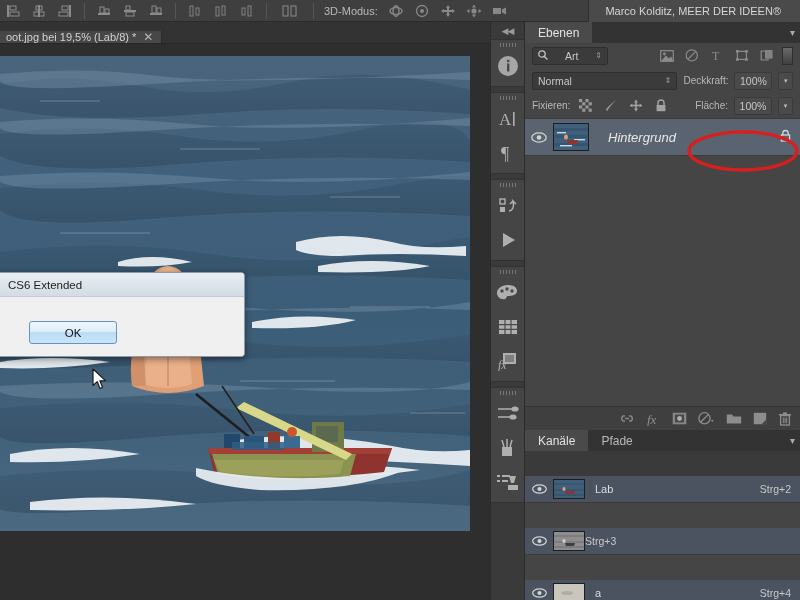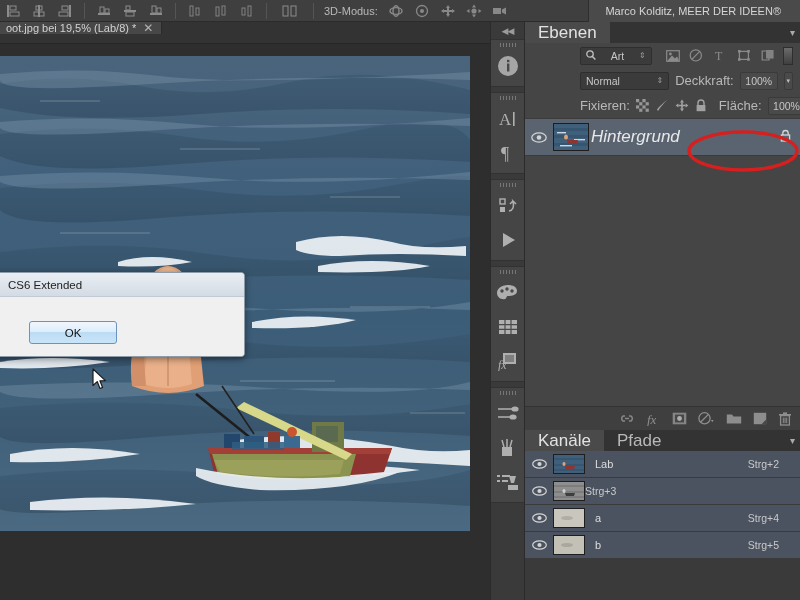--- a/index.html
+++ b/index.html
@@ -36,21 +36,21 @@
     color: #d6d6d6; font-size: 11px;
     display: flex; align-items: center; padding: 0 19px 0 16px;
     white-space: nowrap;
   }
 
   
   .tabstrip {
     position: absolute; left: 0; top: 22px; width: 490px; height: 22px;
     background: #333;
     border-bottom: 1px solid #262626;
-    display: flex; align-items: flex-start;
+    display: flex; align-items: flex-end;
   }
   .doc-tab {
     background: #474747;
     color: #d2d2d2; font-size: 11px;
     display: flex; align-items: center; gap: 7px;
     padding: 0 8px 0 6px;
     border-right: 1px solid #2b2b2b;
     white-space: nowrap;
   }
   .tab-close { color: #b4b4b4; font-size: 12px; line-height: 1; }
@@ -98,81 +98,82 @@
   
   .panel-col {
     position: absolute; left: 525px; top: 22px; width: 275px; height: 578px;
     background: #3a3a3a;
   }
   .panel-tabbar {
     height: 21px; background: #333;
     display: flex; align-items: stretch; position: relative;
   }
   .panel-tab {
-    font-size: 17px; color: #b9b9b9;
+    font-size: 12px; color: #b9b9b9;
     display: flex; align-items: center; padding: 0 13px;
     background: #333;
   }
   .panel-tab.active { background: #4a4a4a; color: #e2e2e2; }
   .panel-menu-ico {
     position: absolute; right: 5px; top: 0; height: 21px;
     display: flex; align-items: center; color: #aaa; font-size: 10px;
   }
 
   .panel-body { background: #454545; }
   .row {
     display: flex; align-items: center; height: 25px;
-    padding: 0 7px; gap: 6px; margin-left: 48px;
+    padding: 0 7px; gap: 6px;
   }
   .field {
     background: #3b3b3b; border: 1px solid #2e2e2e; border-radius: 2px;
     height: 18px; display: flex; align-items: center;
     color: #c6c6c6; font-size: 10.5px; padding: 0 5px; gap: 5px;
   }
   .field.filter { width: 76px; justify-content: space-between; }
   .field.blend  { width: 150px; justify-content: space-between; }
   .field.numbox { width: 38px; justify-content: center; background:#4a4a4a; border-color:#3a3a3a; }
-  .lab { color: #b8b8b8; font-size: 13px; white-space: nowrap; }
+  .lab { color: #b8b8b8; font-size: 10px; white-space: nowrap; }
   .spin { color: #9d9d9d; font-size: 8px; line-height: 8px; }
   .mini-ico { width: 19px; height: 18px; display:flex; align-items:center; justify-content:center; opacity:.72; }
   .dd-btn {
     width: 15px; height: 18px; background:#4a4a4a; border:1px solid #3a3a3a; border-radius:2px;
     display:flex; align-items:center; justify-content:center; color:#bbb; font-size:7px;
   }
   .kindtoggle { width: 11px; height: 18px; background: linear-gradient(#6a6a6a,#3f3f3f); border:1px solid #2e2e2e; }
 
   .layer-row {
     display: flex; align-items: center; height: 38px;
     background: #5a6470;
     border-top: 1px solid #3b3b3b; border-bottom: 1px solid #3b3b3b;
     padding-right: 9px;
   }
   .eye-cell { width: 28px; display:flex; align-items:center; justify-content:center; }
   .layer-thumb {
     width: 36px; height: 28px; border: 1px solid #1e1e1e; background: #43607c;
     overflow: hidden; flex: none;
   }
   .layer-name {
-    flex: 1; padding-left: 2px; color: #e8e8e8; font-size: 17px; font-style: italic;
+    flex: 1; padding-left: 19px; color: #e8e8e8; font-size: 13px; font-style: italic;
   }
   .layers-empty { background: #454545; height: 250px; }
 
   .panel-footer {
     height: 24px; background: #3f3f3f;
     border-top: 1px solid #333;
     display: flex; align-items: center; justify-content: flex-end;
     padding-right: 8px; gap: 11px;
   }
   .foot-ico { opacity: .75; display:flex; align-items:center; }
 
   .chan-row {
     display: flex; align-items: center; height: 27px;
     background: #4a535f;
     border-bottom: 1px solid #3b3b3b;
-    padding-right: 21px;
+    padding-right: 9px;
+    margin-top: 25px;
   }
   .chan-thumb { width: 32px; height: 20px; border: 1px solid #1e1e1e; overflow:hidden; flex:none; }
   .chan-name { flex: 1; padding-left: 10px; color: #dcdcdc; font-size: 11px; }
   .chan-key { color: #c9c9c9; font-size: 10.5px; }
 
   
   .dlg {
     position: absolute; left: -55px; top: 272px; width: 300px;
     border: 1px solid #8d9aa8;
     border-radius: 4px;

